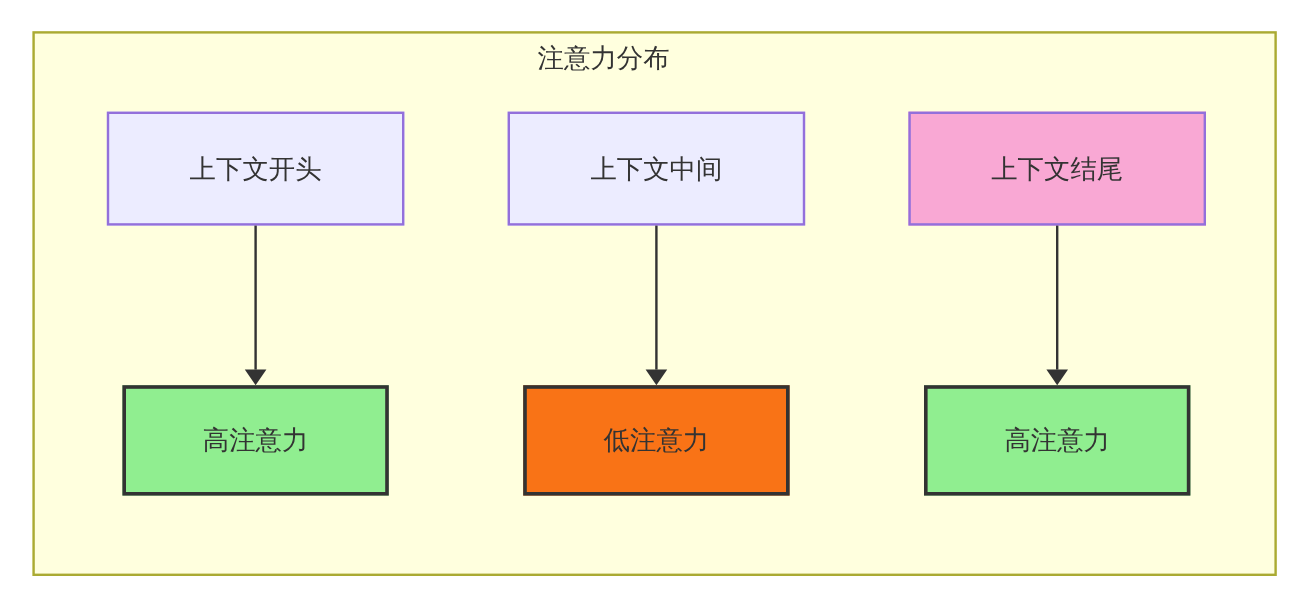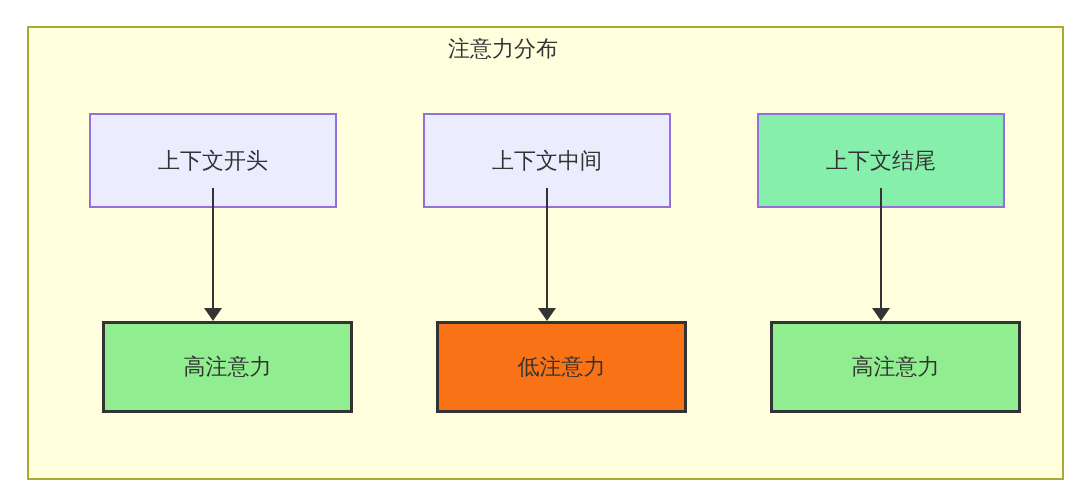--- a/index.html
+++ b/index.html
@@ -31,25 +31,24 @@
     align-items: center;
     justify-content: center;
     font-size: 22px;
     color: #333333;
   }
   .source {
     top: 93px;
     width: 248px; height: 95px;
     background: #ececff;
     border: 2px solid #9370db;
-    margin-top: 20px;
   }
   .result {
     top: 321px;
-    width: 251px; height: 92px;
+    width: 222px; height: 92px;
     border: 3px solid #333333;
   }
   .high { background: #90ee90; }
   .low  { background: #ff8a8a; }
   .src-c1 { left: 89px; }
   .src-c2 { left: 423px; }
   .src-c3 { left: 757px; }
   .res-c1 { left: 102px; }
   .res-c2 { left: 436px; }
   .res-c3 { left: 770px; }
@@ -92,20 +91,20 @@
 
 <div class="node source src-c2" style="background-color: rgb(236, 236, 255); border-color: rgb(147, 112, 219);">
   <span>上下文中间</span>
 </div>
 <div class="shaft shaft-c2" style="background-color: rgb(51, 51, 51);"></div>
 <div class="head head-c2" style="border-top-color: rgb(51, 51, 51);"></div>
 <div class="node result low res-c2" style="background-color: #f97316; border-color: rgb(51, 51, 51);">
   <span>低注意力</span>
 </div>
 
-<div class="node source src-c3" style="background-color: #86efac; border-color: rgb(147, 112, 219);">
+<div class="node source src-c3" style="background-color: #f9a8d4; border-color: rgb(147, 112, 219);">
   <span>上下文结尾</span>
 </div>
 <div class="shaft shaft-c3" style="background-color: rgb(51, 51, 51);"></div>
 <div class="head head-c3" style="border-top-color: rgb(51, 51, 51);"></div>
 <div class="node result high res-c3" style="background-color: rgb(144, 238, 144); border-color: rgb(51, 51, 51);">
   <span>高注意力</span>
 </div>
 
 </body></html>

